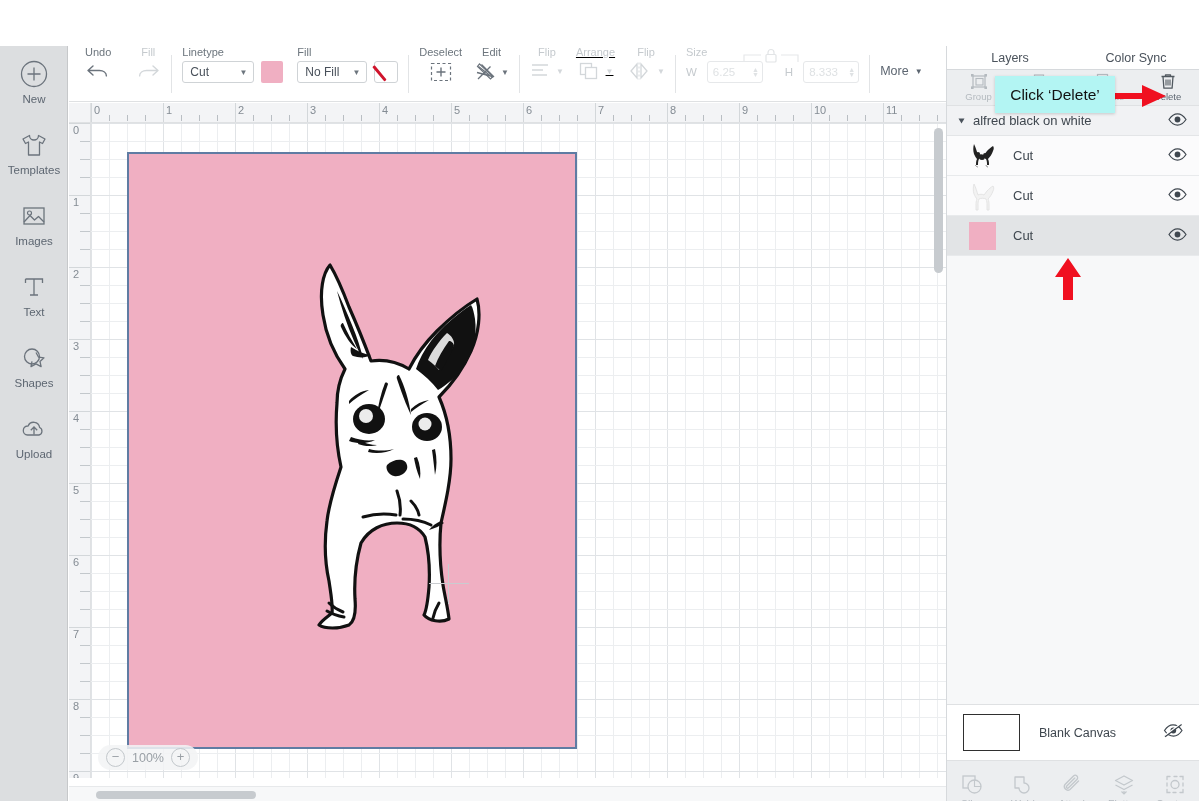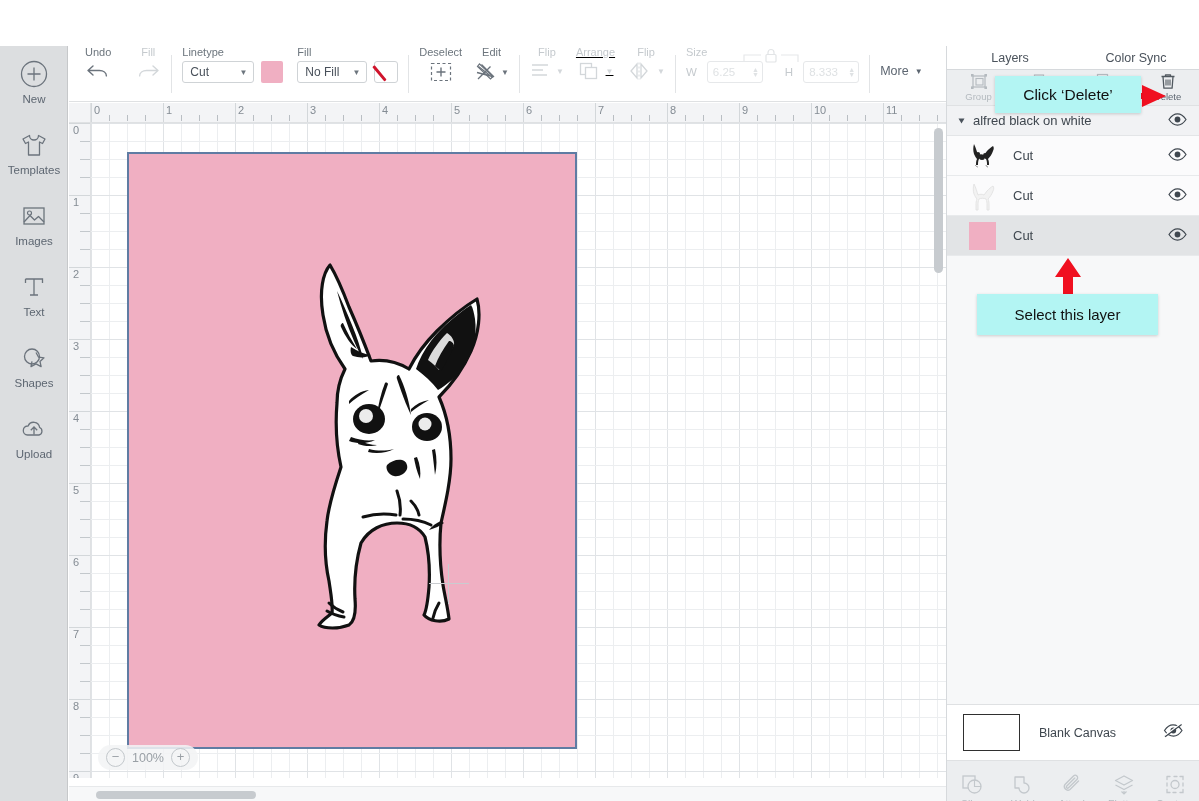--- a/index.html
+++ b/index.html
@@ -153,21 +153,21 @@
     background: #eceef0; display: flex; align-items: flex-start;
     justify-content: space-around; padding-top: 13px; }
   .btool { display: flex; flex-direction: column; align-items: center; gap: 3px;
     width: 48px; cursor: pointer; }
   .btool-lab { font-size: 10.5px; color: #b4babf; }
 
   
   .callout { position: absolute; background: #b3f5f3; color: #111;
     font-size: 15.5px; display: flex; align-items: center; justify-content: center;
     box-shadow: 0 1px 3px rgba(0,0,0,.18); }
-  .co-delete { left: 995px; top: 76px; width: 146px; height: 37px; }
+  .co-delete { left: 995px; top: 76px; width: 120px; height: 37px; }
   .co-select { left: 977px; top: 294px; width: 181px; height: 41px; font-size: 15px; }
   .arrow { position: absolute; }
 </style>
 </head>
 <body>
 
 <div id="app">
 
 
   <div class="sidebar">
@@ -792,17 +792,14 @@
   <svg class="arrow" style="left:1090px;top:83px;" width="78" height="26" viewBox="0 0 78 26">
     <path d="M0 10h52v-8l24 11-24 11v-8H0Z" fill="#f01020"></path>
   </svg>
   <div class="callout co-delete">
     <span>Click ‘Delete’</span>
   </div>
 
   <svg class="arrow" style="left:1053px;top:258px;" width="30" height="42" viewBox="0 0 30 42">
     <path d="M15 0l13 19h-8v23h-10V19H2Z" fill="#f01020"></path>
   </svg>
-  <div class="callout co-select">
-    <span>Select this layer</span>
-  </div>
 
 </div>
 
 </body></html>

